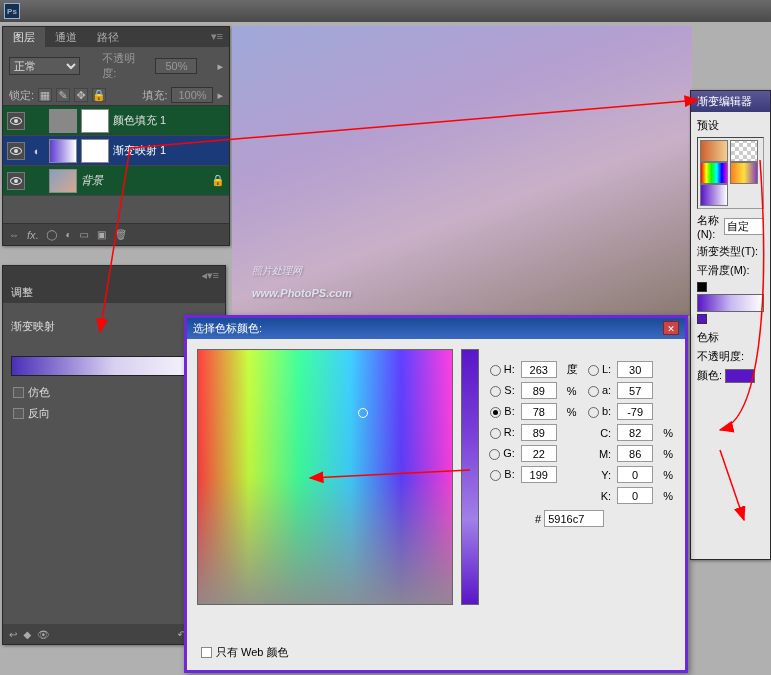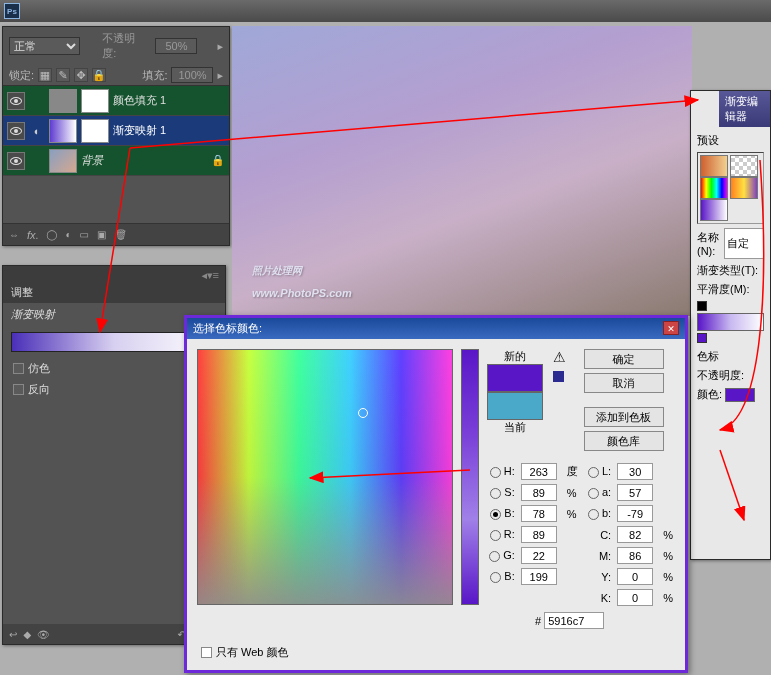--- a/index.html
+++ b/index.html
@@ -33,40 +33,40 @@
 .layer-thumb.mask { background:#fff; }
 .layer-thumb.photo { background:linear-gradient(135deg,#8a9fc0,#d4a890); }
 .layer-label { color:#e0e0e0; }
 .layer-row.selected .layer-label { color:#fff; }
 .layer-footer { position:absolute; bottom:0; left:0; right:0; height:22px; background:#434343; border-top:1px solid #333; display:flex; align-items:center; gap:8px; padding:0 6px; }
 .footer-icon { color:#aaa; font-size:10px; }
 
 
 .adjust-panel { left:2px; top:265px; width:224px; height:380px; background:#535353; }
 .adjust-header { background:#3c3c3c; padding:3px 8px; color:#ddd; }
-.adjust-sub { padding:4px 8px; color:#ddd;font-style:italic; }
+.adjust-sub { padding:16px 8px; color:#ddd; }
 .grad-preview { margin:6px 8px; height:20px; background:linear-gradient(90deg,#4a2fb8,#d8d0f0,#fff); border:1px solid #222; }
 .check-row { padding:3px 10px; color:#ddd; display:flex; align-items:center; gap:4px; }
 .checkbox { width:11px; height:11px; border:1px solid #888; background:#5a5a5a; }
 .adjust-footer { position:absolute; bottom:0; left:0; right:0; height:20px; background:#434343; display:flex; align-items:center; gap:6px; padding:0 6px; }
 
 
 .canvas { position:absolute; left:232px; top:26px; width:460px; height:290px; background:linear-gradient(160deg,#9fa8d8 0%,#b49fd0 35%,#c9b0c8 60%,#8a7a70 100%); overflow:hidden; }
 .wm { position:absolute; left:20px; bottom:14px; color:#e0e0f0; font-size:20px; font-weight:bold; font-style:italic; text-shadow:1px 1px 2px rgba(0,0,0,0.3);}
-.wm small{font-size:10px;font-weight:bold;}
+.wm small{font-size:10px;font-weight:normal;}
 
 
 .grad-editor { left:690px; top:90px; width:81px; height:470px; background:#e8e8e8; }
-.grad-title { background:linear-gradient(#585898,#3a3a78); color:#fff; padding:3px 6px;margin-left:28px; }
+.grad-title { background:linear-gradient(#585898,#3a3a78); color:#fff; padding:3px 6px; }
 .grad-body { padding:6px; color:#000; }
 .preset-box { border:1px inset #999; padding:2px; margin:4px 0; }
 .preset-row { display:flex; gap:2px; }
 .preset-sw { width:28px; height:22px; border:1px solid #777; }
 .field-row { margin:4px 0; display:flex; align-items:center; gap:3px; }
-.field-row input[type=text]{ border:1px solid #999; height:31px; width:40px; padding:0 2px;}
+.field-row input[type=text]{ border:1px solid #999; height:17px; width:40px; padding:0 2px;}
 .grad-bar { height:18px; border:1px solid #666; margin:2px 0; }
 .stop-marker { width:10px; height:10px; border:1px solid #333; display:inline-block; }
 
 
 .color-picker { position:absolute; left:184px; top:315px; width:504px; height:358px; background:#eaeaea; border:3px solid #6d28d9; box-shadow:2px 2px 6px rgba(0,0,0,0.4); }
 .cp-title { background:linear-gradient(#1a4a9a,#3a6ac0); color:#fff; padding:3px 6px; display:flex; }
 .cp-close { margin-left:auto; width:16px; height:14px; background:#c44; color:#fff; text-align:center; line-height:14px; font-size:9px; border:1px solid #822;}
 .cp-body { padding:10px; display:flex; gap:8px; }
 .cp-field { width:256px; height:256px; border:1px solid #666; background:
   linear-gradient(to bottom, rgba(0,0,0,0) 0%, rgba(0,0,0,0.05) 50%, rgba(140,140,140,0.9) 100%),
@@ -95,20 +95,26 @@
 .arrow-svg { position:absolute; left:0; top:0; pointer-events:none; }
 </style>
 </head>
 <body>
 
 <div class="titlebar">
   <div class="ps-icon">Ps</div>
 </div>
 
 <div class="panel layers-panel">
+  <div class="panel-tabs">
+    <div class="panel-tab active">图层</div>
+    <div class="panel-tab">通道</div>
+    <div class="panel-tab">路径</div>
+    <div class="panel-menu">▾≡</div>
+  </div>
   <div class="blend-row">
     <select class="blend-select"><option>正常</option></select>
     <span class="blend-label">不透明度:</span>
     <input class="opacity-input" value="50%" style="">
     <span style="color:#aaa">▸</span>
   </div>
   <div class="lock-row">
     <span>锁定:</span>
     <span class="lock-icon">▦</span>
     <span class="lock-icon">✎</span>
@@ -240,39 +246,20 @@
   <div class="cp-title">
     <span>选择色标颜色:</span>
     <span class="cp-close">✕</span>
   </div>
   <div class="cp-body">
     <div class="cp-field">
       <div class="cp-cursor"></div>
     </div>
     <div class="cp-hue"></div>
     <div class="cp-right">
-      <div class="cp-swatches">
-        <div class="cp-swatch-col">
-          <div>新的</div>
-          <div class="cp-new"></div>
-          <div class="cp-cur"></div>
-          <div>当前</div>
-        </div>
-        <div style="display:flex;flex-direction:column;gap:6px;font-size:13px">
-          <span class="cp-warn">⚠</span>
-          <span style="width:11px;height:11px;background:#2a2a90;display:inline-block"></span>
-        </div>
-        <div class="cp-btns">
-          <div class="cp-btn">确定</div>
-          <div class="cp-btn">取消</div>
-          <div style="height:6px"></div>
-          <div class="cp-btn">添加到色板</div>
-          <div class="cp-btn">颜色库</div>
-        </div>
-      </div>
       <div class="cp-inputs">
         <label><span class="cp-radio"></span> <span>H:</span></label>
           <input type="text" value="263" style="">
           <span>度</span>
         <label><span class="cp-radio"></span> <span>L:</span></label>
           <input type="text" value="30" style="">
           <span></span>
         <label><span class="cp-radio"></span> <span>S:</span></label>
           <input type="text" value="89" style="">
           <span>%</span>

